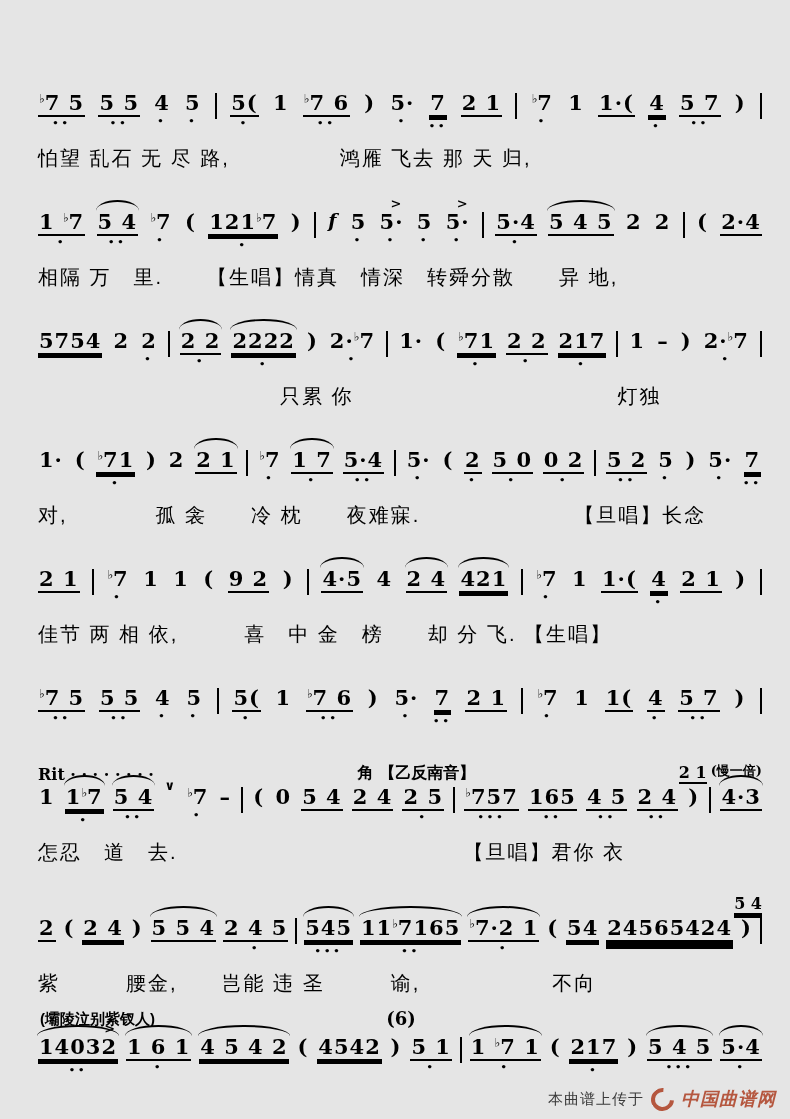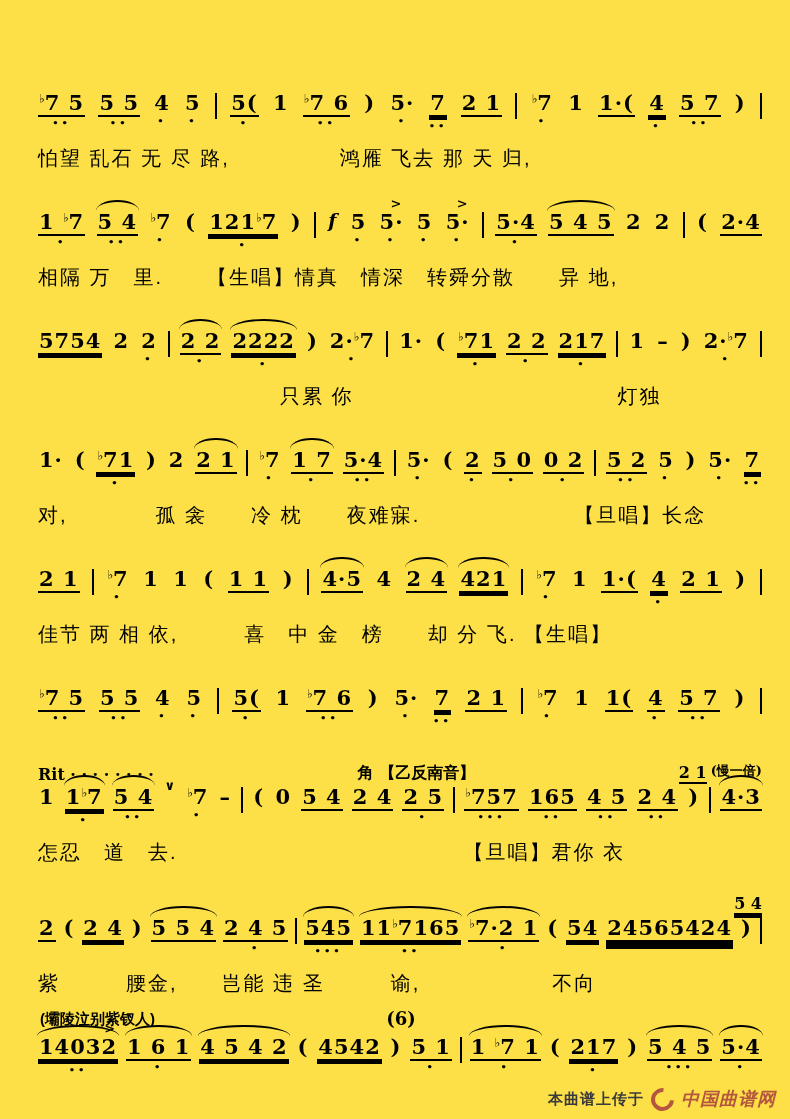--- a/index.html
+++ b/index.html
@@ -1,16 +1,16 @@
 <!DOCTYPE html>
 <html><head>
 <meta charset="utf-8">
 <style>
   html,body{margin:0;padding:0;background:#ffffff;}
-  .page{position:relative;width:790px;height:1119px;background:#fde047;overflow:hidden;
+  .page{position:relative;width:790px;height:1119px;background:#e5e5e5;overflow:hidden;
         font-family:"DejaVu Serif","Liberation Serif",serif;color:#000;}
   .score-area{position:absolute;top:78px;left:38px;right:28px;}
   .system{margin-bottom:27px;}
   .above-row{display:flex;justify-content:space-between;align-items:flex-end;
              font-weight:bold;font-size:16px;height:24px;gap:8px;}
   .above-row .zone{display:flex;gap:4px;align-items:flex-end;}
   .above-item{white-space:pre;}
   .above-item.small{font-size:13px;transform:translateY(-4px);}
   .notes-row{display:flex;justify-content:space-between;align-items:flex-start;
              padding-top:14px;min-height:46px;font-weight:bold;font-size:21px;}
@@ -33,21 +33,21 @@
   .lyrics-row{font-family:"Liberation Sans","DejaVu Sans",sans-serif;
               font-weight:normal;font-size:20px;white-space:pre;letter-spacing:2px;
               margin-top:8px;line-height:1.2;}
   .footer-meta{position:absolute;top:1008px;left:40px;right:28px;height:26px;
                font-family:"Liberation Sans","DejaVu Sans",sans-serif;}
   .scene-title{position:absolute;left:0;top:2px;font-weight:bold;font-size:15px;}
   .page-number{position:absolute;left:50%;transform:translateX(-50%);top:0;
                font-weight:bold;font-size:18px;font-family:"DejaVu Serif",serif;}
   .brand-row{position:absolute;right:14px;bottom:8px;display:flex;align-items:center;gap:7px;
              font-family:"Liberation Sans","DejaVu Sans",sans-serif;}
-  .upload-note{font-weight:bold;font-size:15px;color:#3a3a3a;letter-spacing:1px;}
+  .upload-note{font-weight:normal;font-size:15px;color:#3a3a3a;letter-spacing:1px;}
   .logo-badge{width:15px;height:15px;border:4px solid #b5573f;border-right-color:transparent;
               border-radius:50%;transform:rotate(-40deg);display:inline-block;}
   .site-name{font-weight:bold;font-style:italic;font-size:18px;color:#b5573f;letter-spacing:1px;}
 </style>
 </head>
 <body>
 
 <div class="page">
   <div class="score-area">
       <div class="system">
@@ -351,21 +351,21 @@
           <span class="tok">
             <span class="nt">1</span>
           </span>
           <span class="tok">
             <span class="nt">1</span>
           </span>
           <span class="tok">
             <span class="nt">(</span>
           </span>
           <span class="tok">
-            <span class="nt u1">1 1</span>
+            <span class="nt u1">9 2</span>
           </span>
           <span class="tok">
             <span class="nt">)</span>
           </span>
           <span class="bar"></span>
           <span class="tok">
             <span class="arc"></span>
             <span class="nt u1">4·5</span>
           </span>
           <span class="tok">

